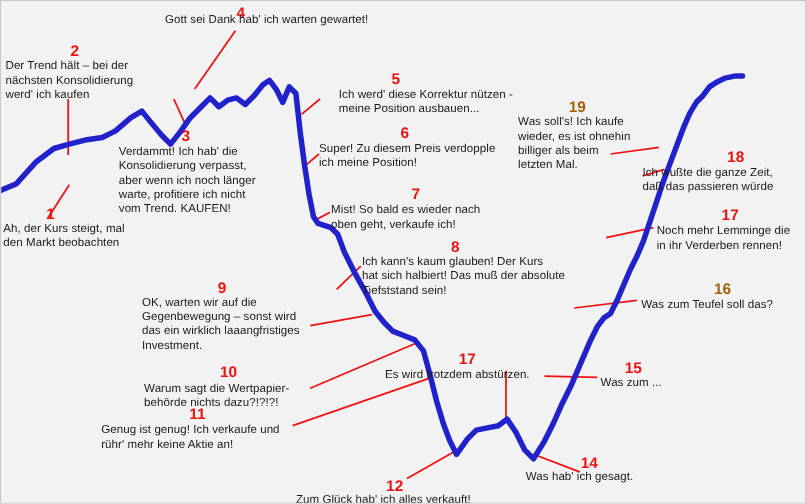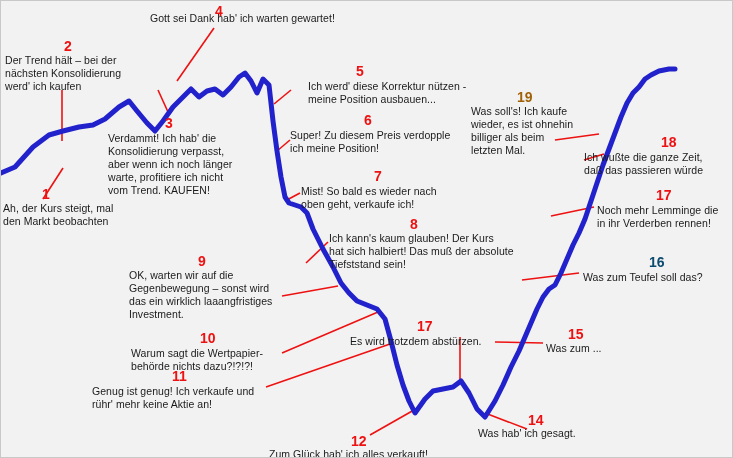--- a/index.html
+++ b/index.html
@@ -108,21 +108,21 @@
       <div class="ann" style="left: 91px; top: 384px; color: rgb(26, 26, 26);">Genug ist genug! Ich verkaufe und
 rühr' mehr keine Aktie an!</div>
       <div class="num" style="left: 350px; top: 433px; color: rgb(238, 17, 17); text-align: center;">12</div>
       <div class="ann" style="left: 268px; top: 447px; color: rgb(26, 26, 26);">Zum Glück hab' ich alles verkauft!</div>
       <div class="num" style="left: 416px; top: 318px; color: rgb(238, 17, 17);">17</div>
       <div class="ann" style="left: 349px; top: 334px; color: rgb(26, 26, 26);">Es wird trotzdem abstürzen.</div>
       <div class="num" style="left: 527px; top: 412px; color: rgb(238, 17, 17);">14</div>
       <div class="ann" style="left: 477px; top: 426px; color: rgb(26, 26, 26);">Was hab' ich gesagt.</div>
       <div class="num" style="left: 567px; top: 326px; color: rgb(238, 17, 17);">15</div>
       <div class="ann" style="left: 545px; top: 341px; color: rgb(26, 26, 26); text-align: right;">Was zum ...</div>
-      <div class="num" style="left: 648px; top: 254px; color: #0c4a6e;">16</div>
+      <div class="num" style="left: 648px; top: 254px; color: #a16207;">16</div>
       <div class="ann" style="left: 582px; top: 270px; color: rgb(26, 26, 26);">Was zum Teufel soll das?</div>
       <div class="num" style="left: 655px; top: 187px; color: rgb(238, 17, 17);">17</div>
       <div class="ann" style="left: 596px; top: 203px; color: rgb(26, 26, 26);">Noch mehr Lemminge die
 in ihr Verderben rennen!</div>
       <div class="num" style="left: 660px; top: 134px; color: rgb(238, 17, 17);">18</div>
       <div class="ann" style="left: 583px; top: 150px; color: rgb(26, 26, 26);">Ich wußte die ganze Zeit,
 daß das passieren würde</div>
       <div class="num" style="left: 516px; top: 89px; color: #a16207;">19</div>
       <div class="ann" style="left: 470px; top: 104px; color: rgb(26, 26, 26);">Was soll's! Ich kaufe
 wieder, es ist ohnehin

